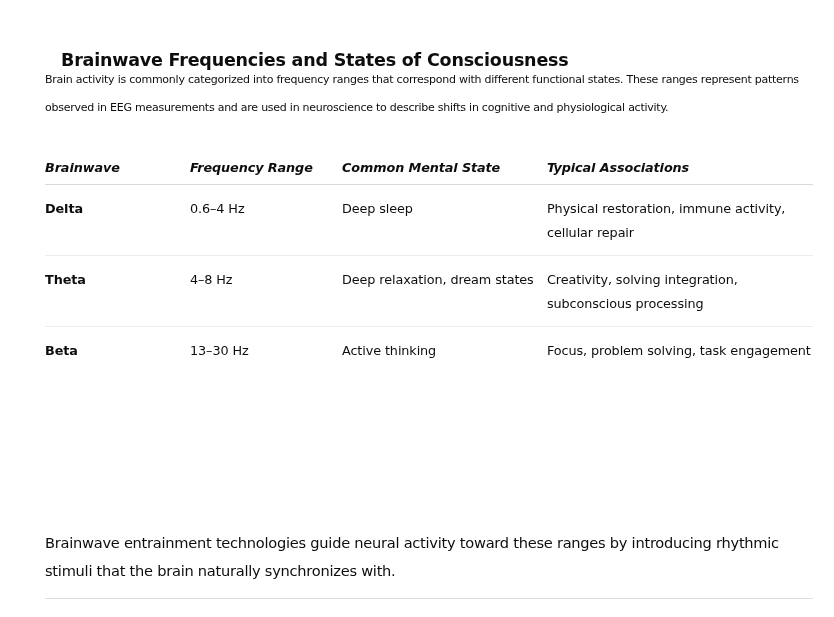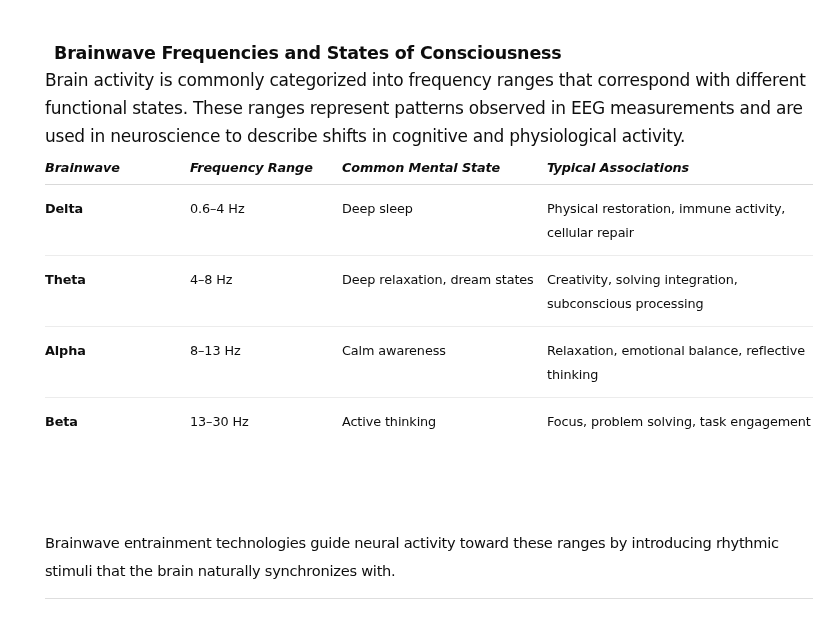--- a/index.html
+++ b/index.html
@@ -17,34 +17,34 @@
     .content {
       position: absolute;
       left: 45px;
       top: 0;
       width: 768px;
     }
     h3.title {
       position: absolute;
       top: 32px;
       left: 0;
-      margin: 9px;
+      margin: 16px;
       font-size: 17.5px;
       font-weight: bold;
       letter-spacing: -0.2px;
       white-space: nowrap;
       line-height: 24px;
     }
     p.intro {
       position: absolute;
       top: 66px;
       left: 0;
       width: 790px;
       margin: 0;
-      font-size: 17px;
+      font-size: 11px;
       line-height: 28px;
       letter-spacing: -0.25px;
     }
     table.waves {
       position: absolute;
       top: 154px;
       left: 0;
       width: 768px;
       border-collapse: collapse;
       font-size: 12.8px;
@@ -124,26 +124,20 @@
         <td class="state">Deep sleep</td>
         <td class="assoc">Physical restoration, immune activity, cellular repair</td>
       </tr>
       <tr>
         <td class="wave-name">Theta</td>
         <td>4–8 Hz</td>
         <td class="state">Deep relaxation, dream states</td>
         <td class="assoc">Creativity, solving integration, subconscious processing</td>
       </tr>
       <tr>
-        <td class="wave-name">Alpha</td>
-        <td>8–13 Hz</td>
-        <td class="state">Calm awareness</td>
-        <td class="assoc">Relaxation, emotional balance, reflective thinking</td>
-      </tr>
-      <tr>
         <td class="wave-name">Beta</td>
         <td>13–30 Hz</td>
         <td class="state">Active thinking</td>
         <td class="assoc">Focus, problem solving, task engagement</td>
       </tr>
     </tbody>
   </table>
 
   <p class="outro">Brainwave entrainment technologies guide neural activity toward these ranges by introducing rhythmic stimuli that the brain naturally synchronizes with.</p>
   <hr class="divider">

